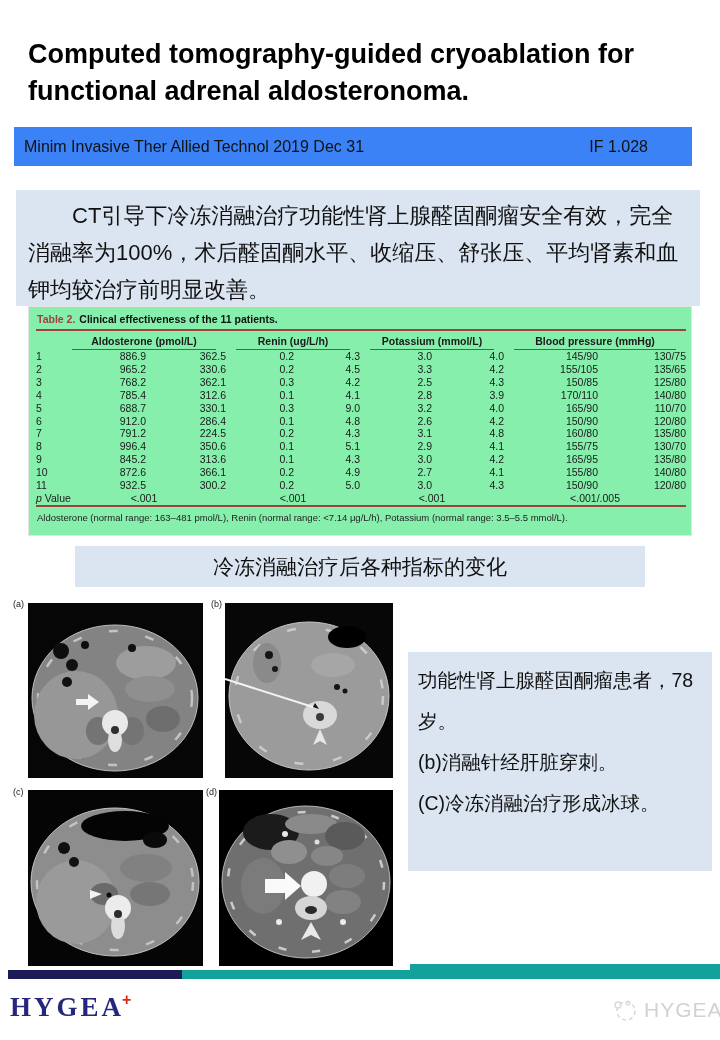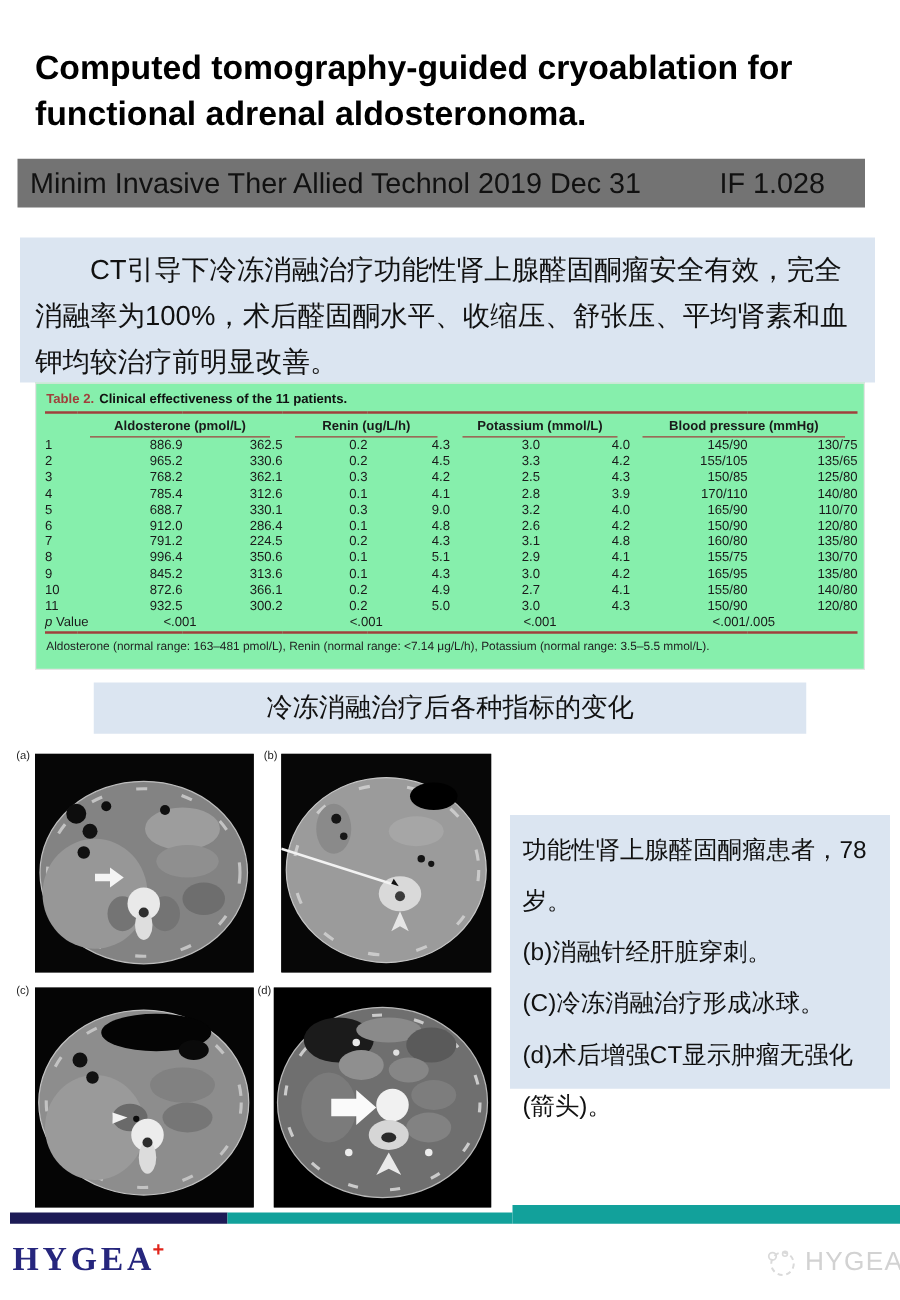--- a/index.html
+++ b/index.html
@@ -4,22 +4,22 @@
 <style>
   * { margin:0; padding:0; box-sizing:border-box; }
   html,body { background:#ffffff; }
   body { width:720px; height:1040px; position:relative; font-family:"Liberation Sans", sans-serif; color:#000; overflow:hidden; }
   .slide { position:absolute; inset:0; background:#ffffff; }
 
   .title { position:absolute; left:28px; top:36px; width:660px;
            font-size:27px; font-weight:700; line-height:37px; color:#000; letter-spacing:0px; }
 
   .journal-bar { position:absolute; left:14px; top:127px; width:678px; height:39px;
-                 background:#737373; display:flex; align-items:center; justify-content:space-between;
-                 padding:0 32px 0 10px; font-size:23px; color:#111; }
+                 background:#3b82f6; display:flex; align-items:center; justify-content:space-between;
+                 padding:0 44px 0 10px; font-size:16px; color:#111; }
 
   .summary-box { position:absolute; left:16px; top:190px; width:684px; height:116px;
                  background:#dbe5f1; padding:7px 12px 0 12px;
                  font-size:22px; line-height:37px; color:#111; }
   .summary-box p { text-indent:2em; }
 
   .table-panel { position:absolute; left:28px; top:306px; width:664px; height:230px;
                  background:#86efac; border:1px solid #e4e4e4; padding:5px 7px 0 7px; overflow:hidden; }
   .table-title { font-size:10.5px; font-weight:700; margin:1px 0 4px 1px; color:#111; }
   .table-title .tlabel { color:#a0403c; margin-right:4px; }
@@ -339,21 +339,20 @@
       <circle cx="124" cy="132" r="3" fill="#ededed"></circle>
       <polygon points="46,89 66,89 66,82 82,96 66,110 66,103 46,103" fill="#fafafa"></polygon>
     </svg>
   </div>
 
   <div class="desc-box">
     <div>
         <div>功能性肾上腺醛固酮瘤患者，78岁。</div>
         <div>(b)消融针经肝脏穿刺。</div>
         <div>(C)冷冻消融治疗形成冰球。</div>
-        <div>(d)术后增强CT显示肿瘤无强化(箭头)。</div>
       </div>
   </div>
 
   <div class="bar-navy"></div>
   <div class="bar-teal1"></div>
   <div class="bar-teal2"></div>
 
   <div class="logo">
     <span>HYGEA</span><span class="plus">+</span>
   </div>

